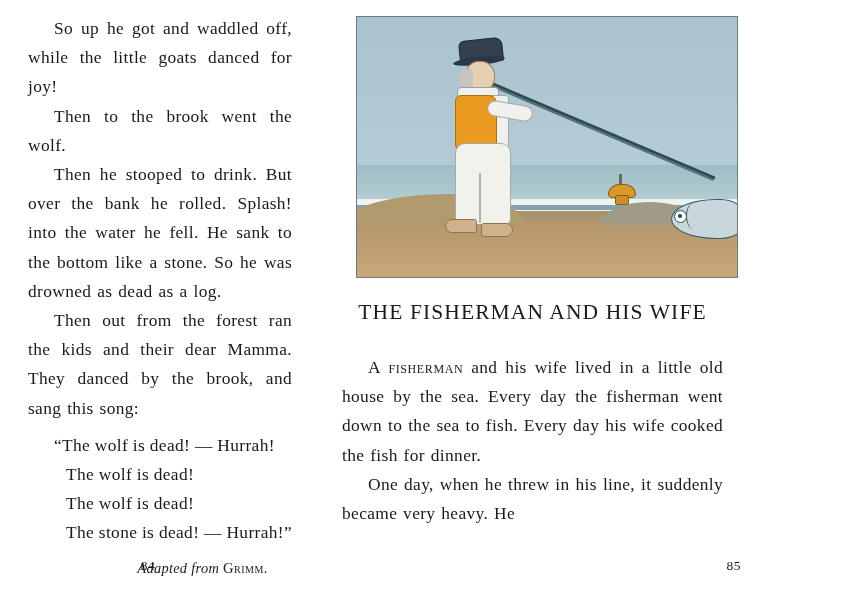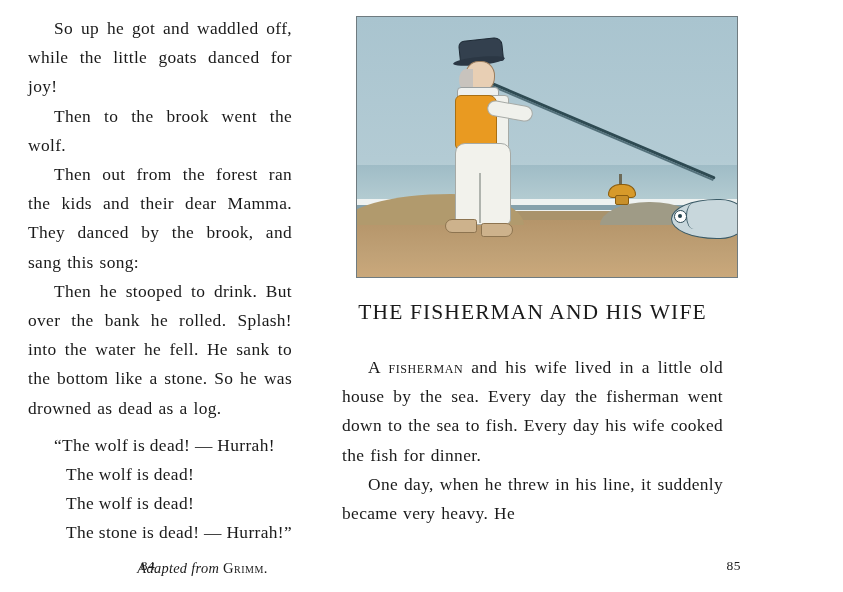--- a/index.html
+++ b/index.html
@@ -268,22 +268,22 @@
 </style>
 </head>
 <body>
 
 <div class="spread">
 
   <div class="page page-left">
 
     <p class="body-text">So up he got and waddled off, while the little goats danced for joy!</p>
     <p class="body-text">Then to the brook went the wolf.</p>
+    <p class="body-text">Then he stooped to drink. But over the bank he rolled. Splash! into the water he fell. He sank to the bottom like a stone. So he was drowned as dead as a log.</p>
     <p class="body-text">Then out from the forest ran the kids and their dear Mamma. They danced by the brook, and sang this song:</p>
-    <p class="body-text">Then he stooped to drink. But over the bank he rolled. Splash! into the water he fell. He sank to the bottom like a stone. So he was drowned as dead as a log.</p>
 
     <div class="verse">
       <div class="vline-1">“The wolf is dead! — Hurrah!</div>
       <div class="vline-2">The wolf is dead!</div>
       <div class="vline-3">The wolf is dead!</div>
       <div class="vline-4">The stone is dead! — Hurrah!”</div>
     </div>
 
     <div class="attribution">
       <span>Adapted from </span><span class="sc">Grimm.</span>

